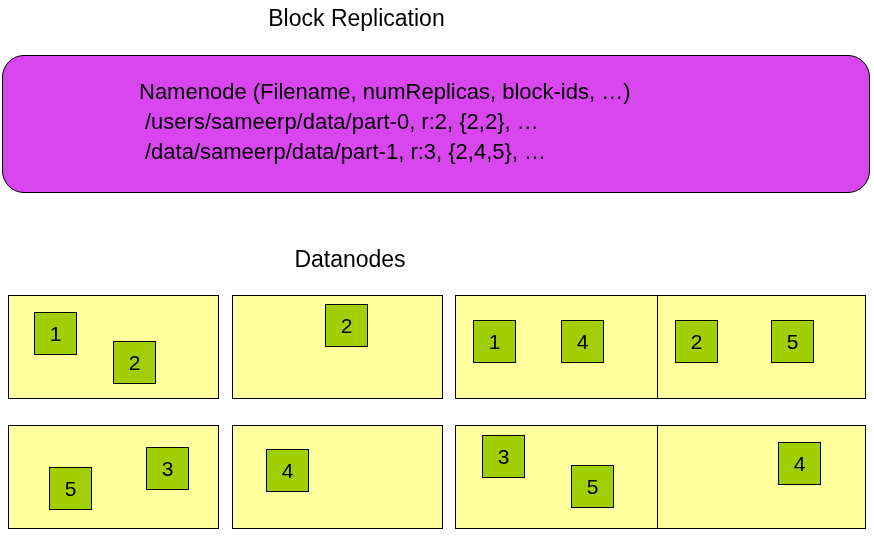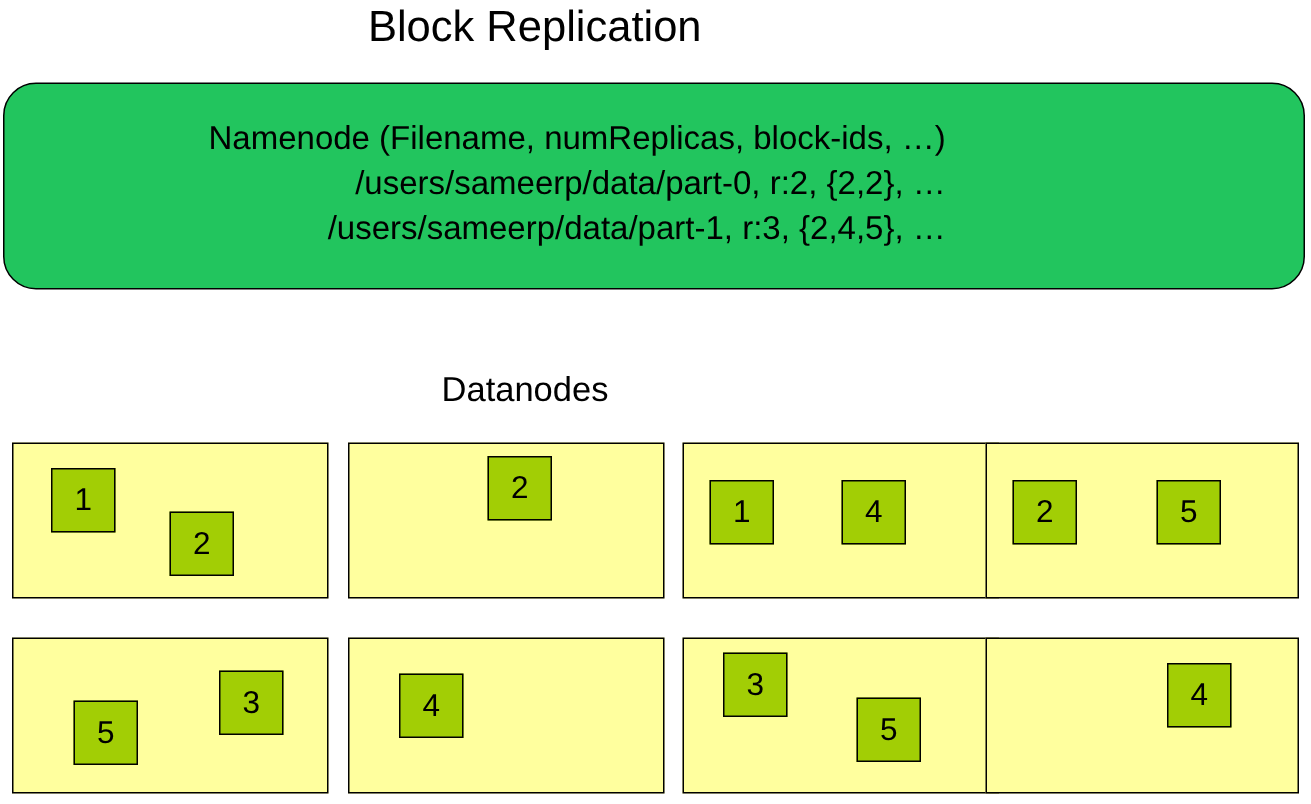--- a/index.html
+++ b/index.html
@@ -22,37 +22,36 @@
     width: 874px;
     height: 536px;
   }
 
   .title {
     position: absolute;
     left: 0;
     top: 4px;
     width: 713px;
     text-align: center;
-    font-size: 29px;
+    font-size: 23px;
     line-height: 28px;
     color: #000000;
     white-space: nowrap;
   }
 
   .namenode-box {
     position: absolute;
     left: 2px;
     top: 55px;
     width: 868px;
     height: 138px;
     box-sizing: border-box;
-    background: #22c55e;
+    background: #d946ef;
     border: 1.5px solid #000000;
     border-radius: 22px;
-    text-align: right;
   }
 
   .namenode-text {
     position: absolute;
     left: 136px;
     top: 21px;
     font-size: 22px;
     line-height: 30px;
     white-space: nowrap;
     color: #000000;
@@ -113,21 +112,21 @@
 <body>
 
 <div id="diagram-root">
 
   <div class="title">Block Replication</div>
 
   <div class="namenode-box">
     <div class="namenode-text">
       <span class="nn-line nn-line-1">Namenode (Filename, numReplicas, block-ids, …)</span>
       <span class="nn-line nn-line-2">/users/sameerp/data/part-0, r:2, {2,2}, …</span>
-      <span class="nn-line nn-line-3">/users/sameerp/data/part-1, r:3, {2,4,5}, …</span>
+      <span class="nn-line nn-line-3">/data/sameerp/data/part-1, r:3, {2,4,5}, …</span>
     </div>
   </div>
 
   <div class="datanodes-label">Datanodes</div>
 
   <div class="datanode dn-r1 dn-c1">
       <div class="block" style="left: 25px; top: 16px;">1</div>
       <div class="block" style="left: 104px; top: 45px;">2</div>
     </div>
   <div class="datanode dn-r1 dn-c2">

